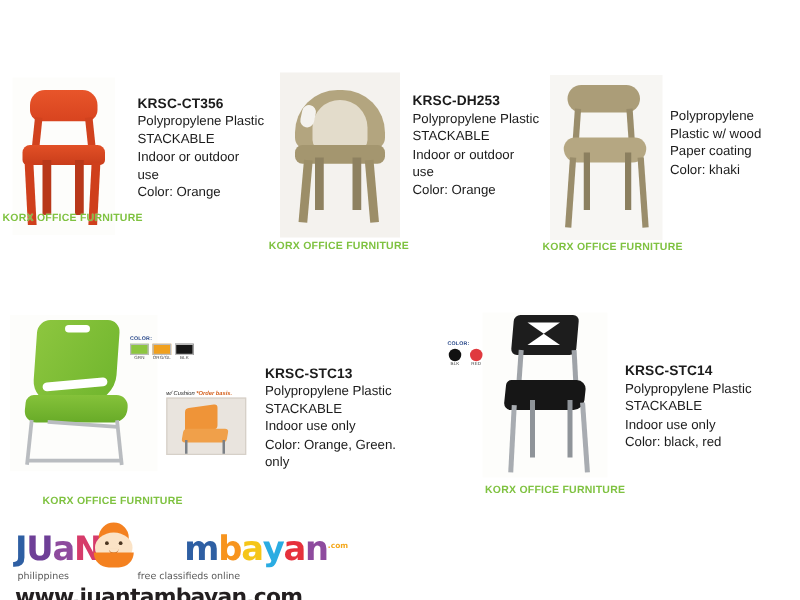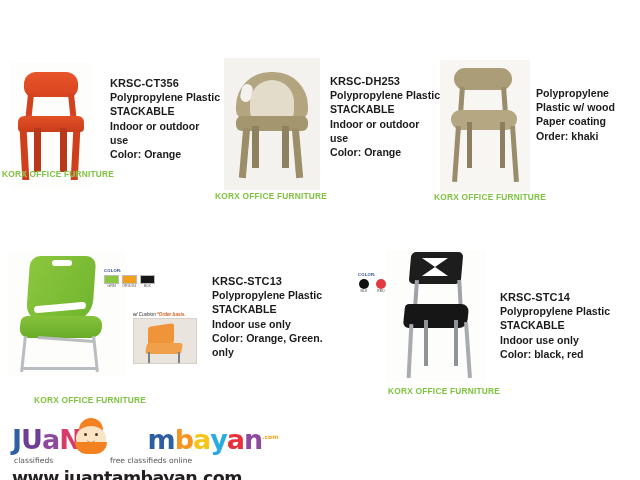--- a/index.html
+++ b/index.html
@@ -33,21 +33,21 @@
     line-height: 14.2px;
     color: #1b1b1b;
     white-space: nowrap;
   }
   .desc .sku {
     font-weight: bold;
     font-size: 11px;
     letter-spacing: .1px;
     display: block;
   }
-  .desc .line { display: block; font-weight: bold; }
+  .desc .line { display: block; }
 
   
   .wm {
     position: absolute;
     font-size: 8.4px;
     font-weight: bold;
     color: #7fc241;
     letter-spacing: .2px;
     white-space: nowrap;
     text-shadow: 0 0 1px rgba(255,255,255,.6);
@@ -134,21 +134,21 @@
     width: 66px; height: 20px;
     background: #b5a782; border-radius: 10px 10px 12px 12px;
   }
   .ch3-leg { position: absolute; width: 5px; background:#9a8d6b; }
   .ch3-leg.fl { left: 14px; top: 66px; height: 56px; transform: rotate(4deg); }
   .ch3-leg.fr { left: 72px; top: 66px; height: 56px; transform: rotate(-4deg); }
   .ch3-leg.bl { left: 27px; top: 62px; height: 46px; background:#8b7f5f; }
   .ch3-leg.br { left: 60px; top: 62px; height: 46px; background:#8b7f5f; }
 
   
-  #card-stc13 { left: 8px; top: 252px; }
+  #card-stc13 { left: 8px; top: 252px; align-items: flex-end; }
   #photo-stc13 { width: 118px; height: 125px; }
 
   .ch4-back {
     position: absolute; left: 20px; top: 4px;
     width: 66px; height: 66px;
     background: linear-gradient(120deg,#8dc63f 0%, #6fb52d 100%);
     border-radius: 10px 10px 22px 18px;
     transform: skewX(-4deg);
   }
   .ch4-handle {
@@ -368,21 +368,21 @@
       <div class="ch3-seat"></div>
       <div class="ch3-leg bl"></div>
       <div class="ch3-leg br"></div>
       <div class="ch3-leg fl"></div>
       <div class="ch3-leg fr"></div>
     </div>
     <div class="desc" style="margin-left:6px; margin-top:26px;">
       <span class="line">Polypropylene</span>
       <span class="line">Plastic  w/ wood</span>
       <span class="line">Paper coating</span>
-      <span class="line">Order: khaki</span>
+      <span class="line">Color: khaki</span>
     </div>
   </div>
   <div class="wm" style="left:434px; top:144px;">KORX OFFICE FURNITURE</div>
 
   <div class="card" id="card-stc13">
     <div class="photo" id="photo-stc13">
       <div class="ch4-back"></div>
       <div class="ch4-handle"></div>
       <div class="ch4-slot"></div>
       <div class="ch4-seat"></div>
@@ -473,19 +473,19 @@
       <div class="logo-mascot">
         <div class="mascot-head"></div>
         <div class="mascot-face"></div>
         <div class="mascot-eye l"></div>
         <div class="mascot-eye r"></div>
         <div class="mascot-mouth"></div>
         <div class="mascot-body"></div>
       </div>
     </div>
     <div id="tagline">
-      <span id="tag-left">classifieds</span>
+      <span id="tag-left">philippines</span>
       <span id="tag-right">free classifieds online</span>
     </div>
     <div id="logo-url">www.juantambayan.com</div>
   </div>
 
 </div>
 
 </body></html>

